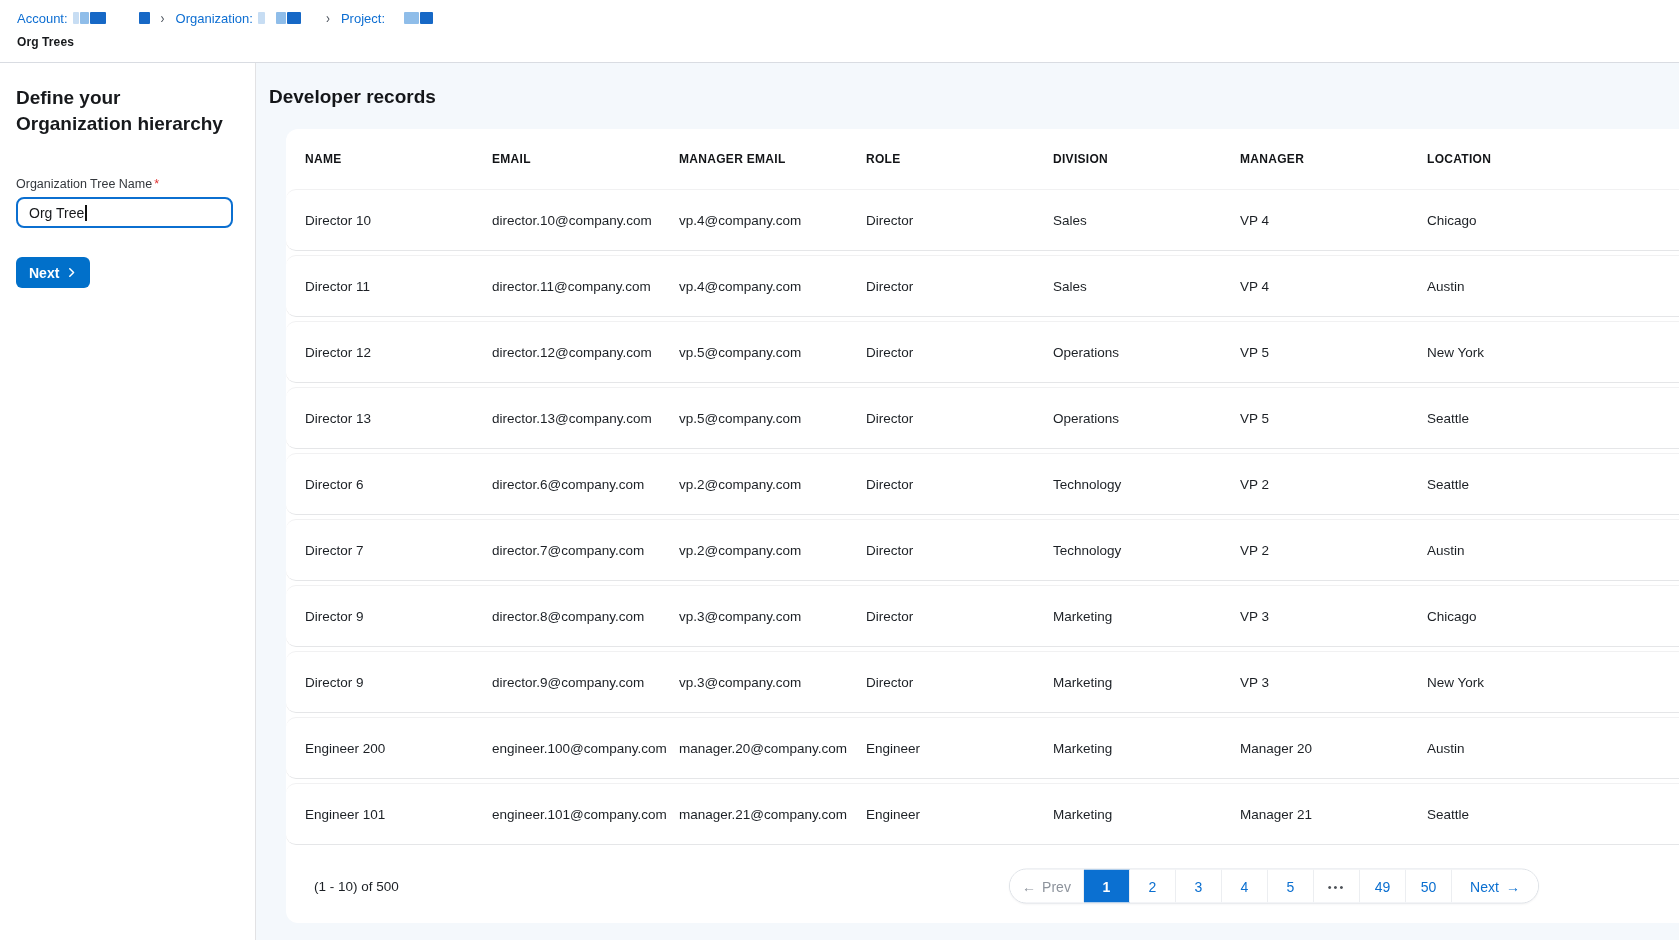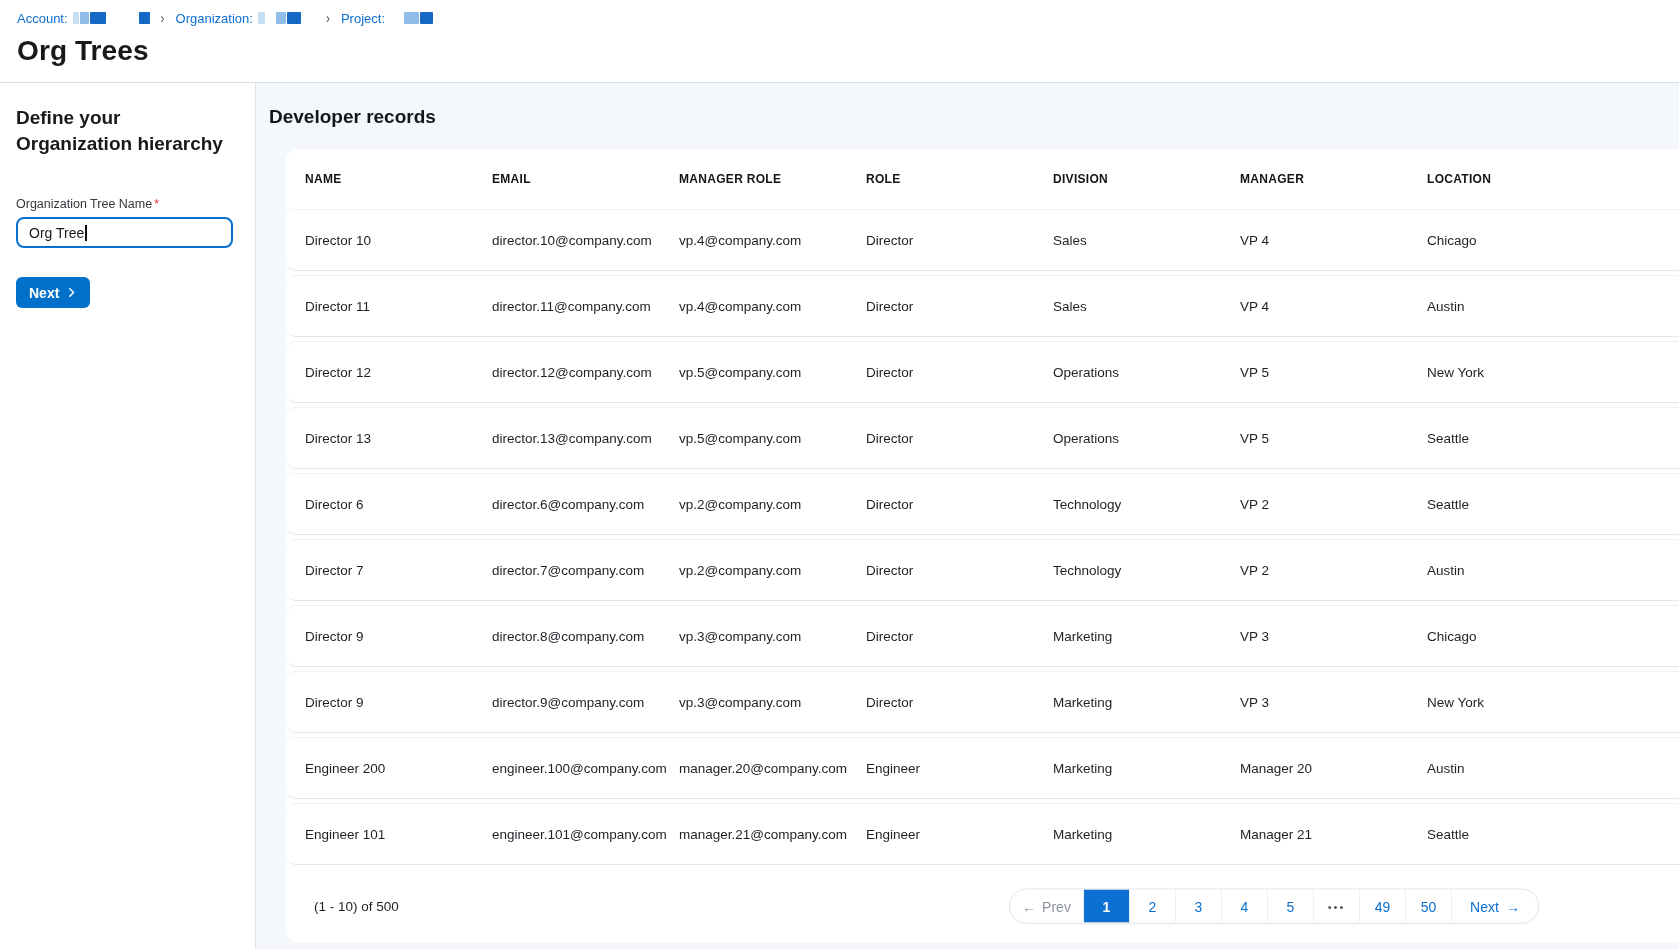--- a/index.html
+++ b/index.html
@@ -1,29 +1,29 @@
 <!DOCTYPE html>
 <html><head>
 <meta charset="utf-8">
 <style>
   * { margin:0; padding:0; box-sizing:border-box; }
   html,body { width:1679px; height:949px; overflow:hidden; background:#fff;
               font-family:"Liberation Sans", sans-serif; color:#1c2025; }
 
   
-  .page-header { height:83px; background:#fff; border-bottom:1px solid #d9dce2; padding:9px 0 0 17px; }
+  .page-header { height:63px; background:#fff; border-bottom:1px solid #d9dce2; padding:9px 0 0 17px; }
   .breadcrumb { display:flex; align-items:center; gap:7px; font-size:13px; height:18px; }
   .crumb { display:flex; align-items:center; gap:5px; }
   .crumb a { color:#0d6ed2; text-decoration:none; cursor:pointer; }
   .chip { display:inline-block; height:12px; border-radius:1px; }
   .chip.pale { background:#c7ddf3; }
   .chip.light{ background:#8fbde9; }
   .chip.dark { background:#1668c6; }
   .crumb-sep { color:#49505a; font-size:12px; padding:0 4px; transform:scaleY(1.2); }
-  .page-title { margin-top:8px; font-size:28px; font-weight:600; color:#17191c; letter-spacing:.1px; }
+  .page-title { margin-top:8px; font-size:12px; font-weight:600; color:#17191c; letter-spacing:.1px; }
 
   
   .layout { display:flex; height:877px; }
 
   
   .sidebar { width:256px; background:#fff; border-right:1px solid #e2e2e4; padding:22px 16px 0 16px; flex:none; }
   .sidebar h2 { font-size:19px; line-height:1.37; font-weight:700; color:#17191c; margin-bottom:24px; }
   .field-label { font-size:12.5px; color:#34383d; display:block; margin-bottom:6px;margin-top:40px; }
   .req { color:#e03131; margin-left:2px; }
   .text-input { width:217px; height:31px; border:2px solid #0b6fd0; border-radius:8px; background:#fff;
@@ -107,21 +107,21 @@
         </svg>
     </button>
   </aside>
 
   <main class="main">
     <h2 class="section-heading">Developer records</h2>
     <section class="card">
       <div class="grid7 thead" id="thead">
           <div class="th">NAME</div>
           <div class="th">EMAIL</div>
-          <div class="th">MANAGER ROLE</div>
+          <div class="th">MANAGER EMAIL</div>
           <div class="th">ROLE</div>
           <div class="th">DIVISION</div>
           <div class="th">MANAGER</div>
           <div class="th">LOCATION</div>
         </div>
       <div id="rows">
           <div class="grid7 trow">
             <div class="cell">Director 10</div>
             <div class="cell">director.10@company.com</div>
             <div class="cell">vp.4@company.com</div>

